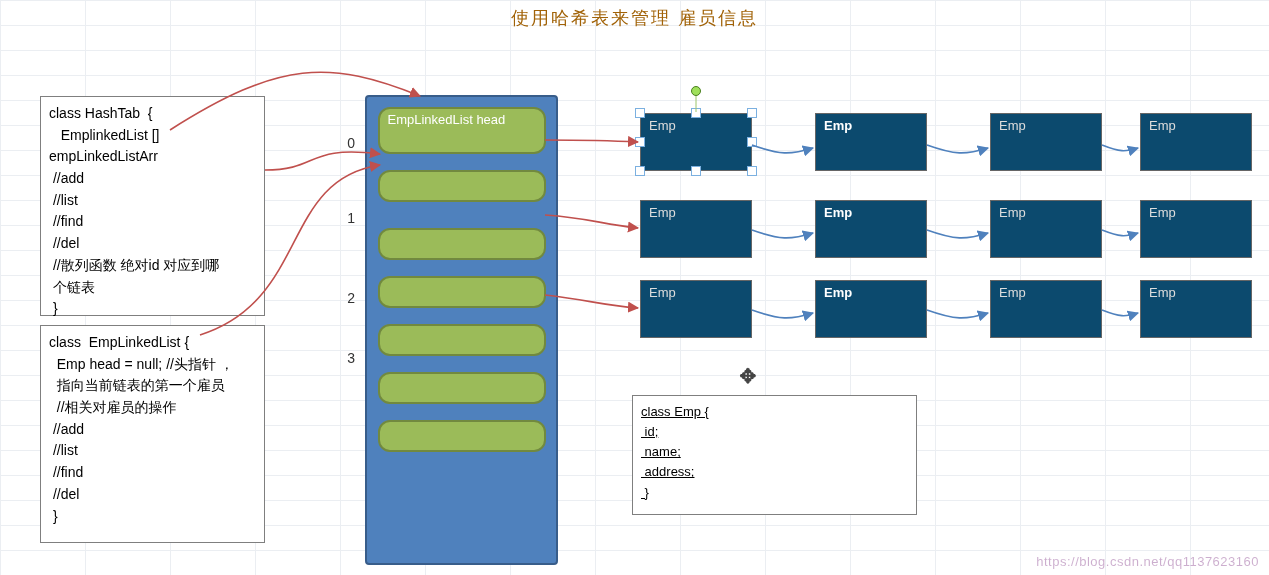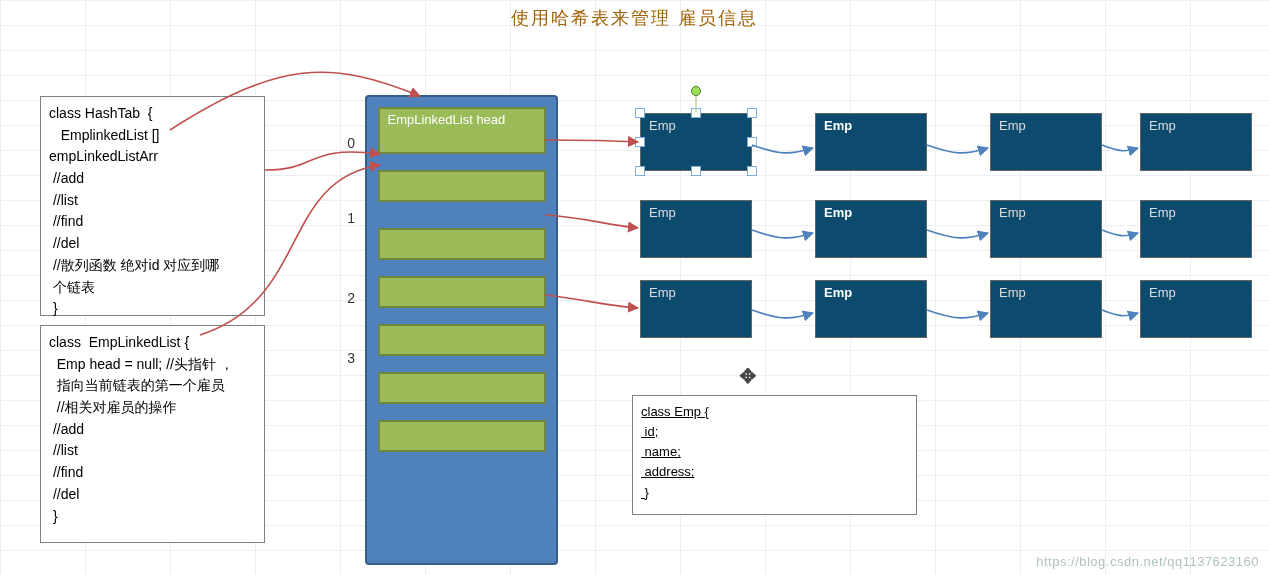--- a/index.html
+++ b/index.html
@@ -44,21 +44,21 @@
     background: #4f81bd;
     border: 2px solid #385d8a;
     border-radius: 4px;
     padding: 10px 10px;
   }
   .bucket {
     width: 168px; height: 47px;
     margin: 0 auto 16px auto;
     background: #9bbb59;
     border: 2px solid #71893f;
-    border-radius: 0;
+    border-radius: 12px;
     color: #fff;
     font-size: 13px;
     padding: 3px 8px;
     line-height: 1.25;
   }
   .bucket.short { height: 32px; }
   .idx {
     position: absolute;
     left: 335px;
     width: 20px;
@@ -91,21 +91,21 @@
     border: 1px solid #4a7f20;
   }
   
   svg.arrows { position:absolute; inset:0; width:1269px; height:575px; pointer-events:none; }
   .cursor-cross {
     position:absolute; font-size:20px; color:#444; font-weight:bold;
     transform: translate(-50%,-50%);
   }
   .watermark {
     position:absolute; right:10px; bottom:6px;
-    color:#14532d; font-size:13px; opacity:.35; letter-spacing:.5px;
+    color:#701a75; font-size:13px; opacity:.35; letter-spacing:.5px;
   }
 </style>
 </head>
 <body>
 
 <div class="grid"></div>
 
 <div class="title">使用哈希表来管理 雇员信息</div>
 
 <div class="codebox" style="left:40px; top:60px; width:225px; height:220px;margin-top:36px;">class HashTab  {

